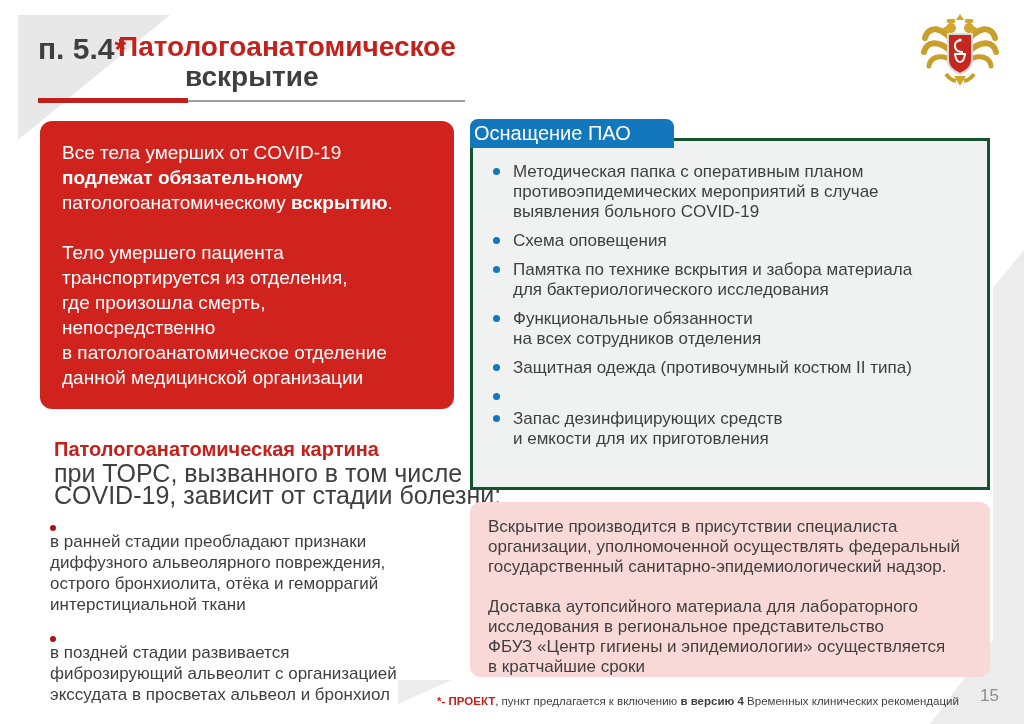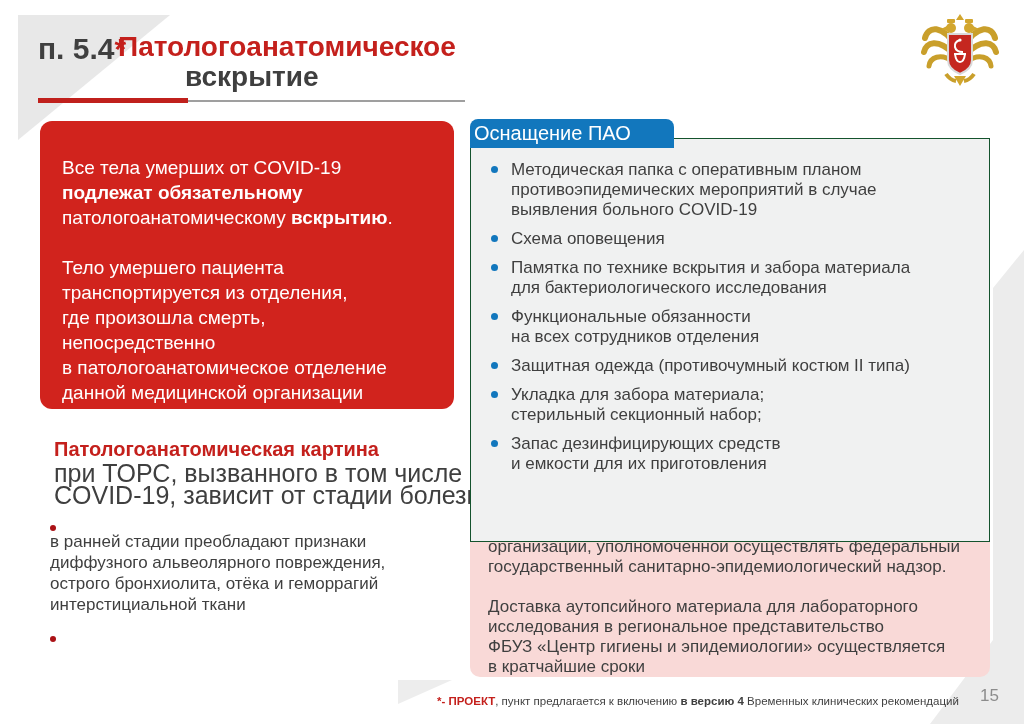--- a/index.html
+++ b/index.html
@@ -16,38 +16,38 @@
   
   .clause{left:38px;top:37px;font-size:30px;font-weight:bold;color:#3f3f3f;line-height:23px;}
   .clause .star{color:#c4201c;}
   .title-l1{left:118px;top:32px;font-size:28px;font-weight:bold;color:#c4201c;line-height:30px;}
   .title-l2{left:185px;top:62px;font-size:28px;font-weight:bold;color:#3f3f3f;line-height:30px;}
   .rule-red{left:38px;top:98px;width:150px;height:5px;background:#c0201c;}
   .rule-gray{left:188px;top:100px;width:277px;height:2px;background:#9f9f9f;}
   
   .red-box{
     left:40px;top:121px;width:414px;height:288px;background:#d1231d;border-radius:12px;
-    color:#ffffff;box-sizing:border-box;padding:34px 16px 0 22px;
+    color:#ffffff;box-sizing:border-box;padding:19px 16px 0 22px;
     font-size:19px;line-height:25px;
   }
   .red-box .p2{margin-top:25px;}
   
   .path-heading{left:54px;top:437px;font-size:20px;font-weight:bold;color:#c4201c;line-height:24px;}
   .path-sub{left:54px;top:462px;font-size:25px;color:#3f3f3f;line-height:22px;}
   .path-bullets{left:50px;top:517px;width:408px;display:flex;flex-direction:column;gap:13px;}
   .path-bullets .li{display:flex;flex-direction:column;}
   .dot-red{flex:none;width:6px;height:6px;border-radius:50%;background:#ab1216;margin:8px 13px 0 0;}
   .path-bullets .txt{font-size:17px;line-height:21px;color:#3f3f3f;}
   
   .equip-tab{
     left:470px;top:119px;width:204px;height:29px;background:#1277bd;border-radius:8px 8px 0 0;
     color:#ffffff;font-size:20px;line-height:29px;padding-left:4px;box-sizing:border-box;z-index:3;
   }
   .equip-box{
-    left:470px;top:138px;width:520px;height:404px;background:#f0f1f1;border:1px solid #14532d;
+    left:470px;top:138px;width:520px;height:352px;background:#f0f1f1;border:3px solid #14532d;
     box-sizing:border-box;z-index:2;
   }
   .equip-list{margin:0;padding:21px 14px 0 20px;list-style:none;}
   .equip-list .li{display:flex;}
   .equip-list .li + .li{margin-top:9px;}
   .dot-blue{flex:none;width:7px;height:7px;border-radius:50%;background:#1277bd;margin:6px 13px 0 0;}
   .equip-list .txt{font-size:17px;line-height:20px;color:#3f3f3f;}
   
   .note-box{
     left:470px;top:502px;width:520px;height:175px;background:#f9d9d7;border-radius:10px;
@@ -125,20 +125,23 @@
   <div class="abs path-bullets">
     <div class="li">
       <span class="dot-red"></span>
       <span class="txt preline">в ранней стадии преобладают признаки
 диффузного альвеолярного повреждения,
 острого бронхиолита, отёка и геморрагий
 интерстициальной ткани</span>
     </div>
     <div class="li">
       <span class="dot-red"></span>
+      <span class="txt preline">в поздней стадии развивается
+фиброзирующий альвеолит с организацией
+экссудата в просветах альвеол и бронхиол</span>
     </div>
   </div>
 
   <div class="abs equip-tab">Оснащение ПАО</div>
   <div class="abs equip-box">
     <ul class="equip-list">
       <li class="li">
           <span class="dot-blue"></span>
           <span class="txt preline">Методическая папка с оперативным планом
 противоэпидемических мероприятий в случае
@@ -157,22 +160,20 @@
           <span class="dot-blue"></span>
           <span class="txt preline">Функциональные обязанности
 на всех сотрудников отделения</span>
         </li>
       <li class="li">
           <span class="dot-blue"></span>
           <span class="txt preline">Защитная одежда (противочумный костюм II типа)</span>
         </li>
       <li class="li">
           <span class="dot-blue"></span>
-          <span class="txt preline">Укладка для забора материала;
-стерильный секционный набор;</span>
         </li>
       <li class="li">
           <span class="dot-blue"></span>
           <span class="txt preline">Запас дезинфицирующих средств
 и емкости для их приготовления</span>
         </li>
     </ul>
   </div>
 
   <div class="abs note-box">

